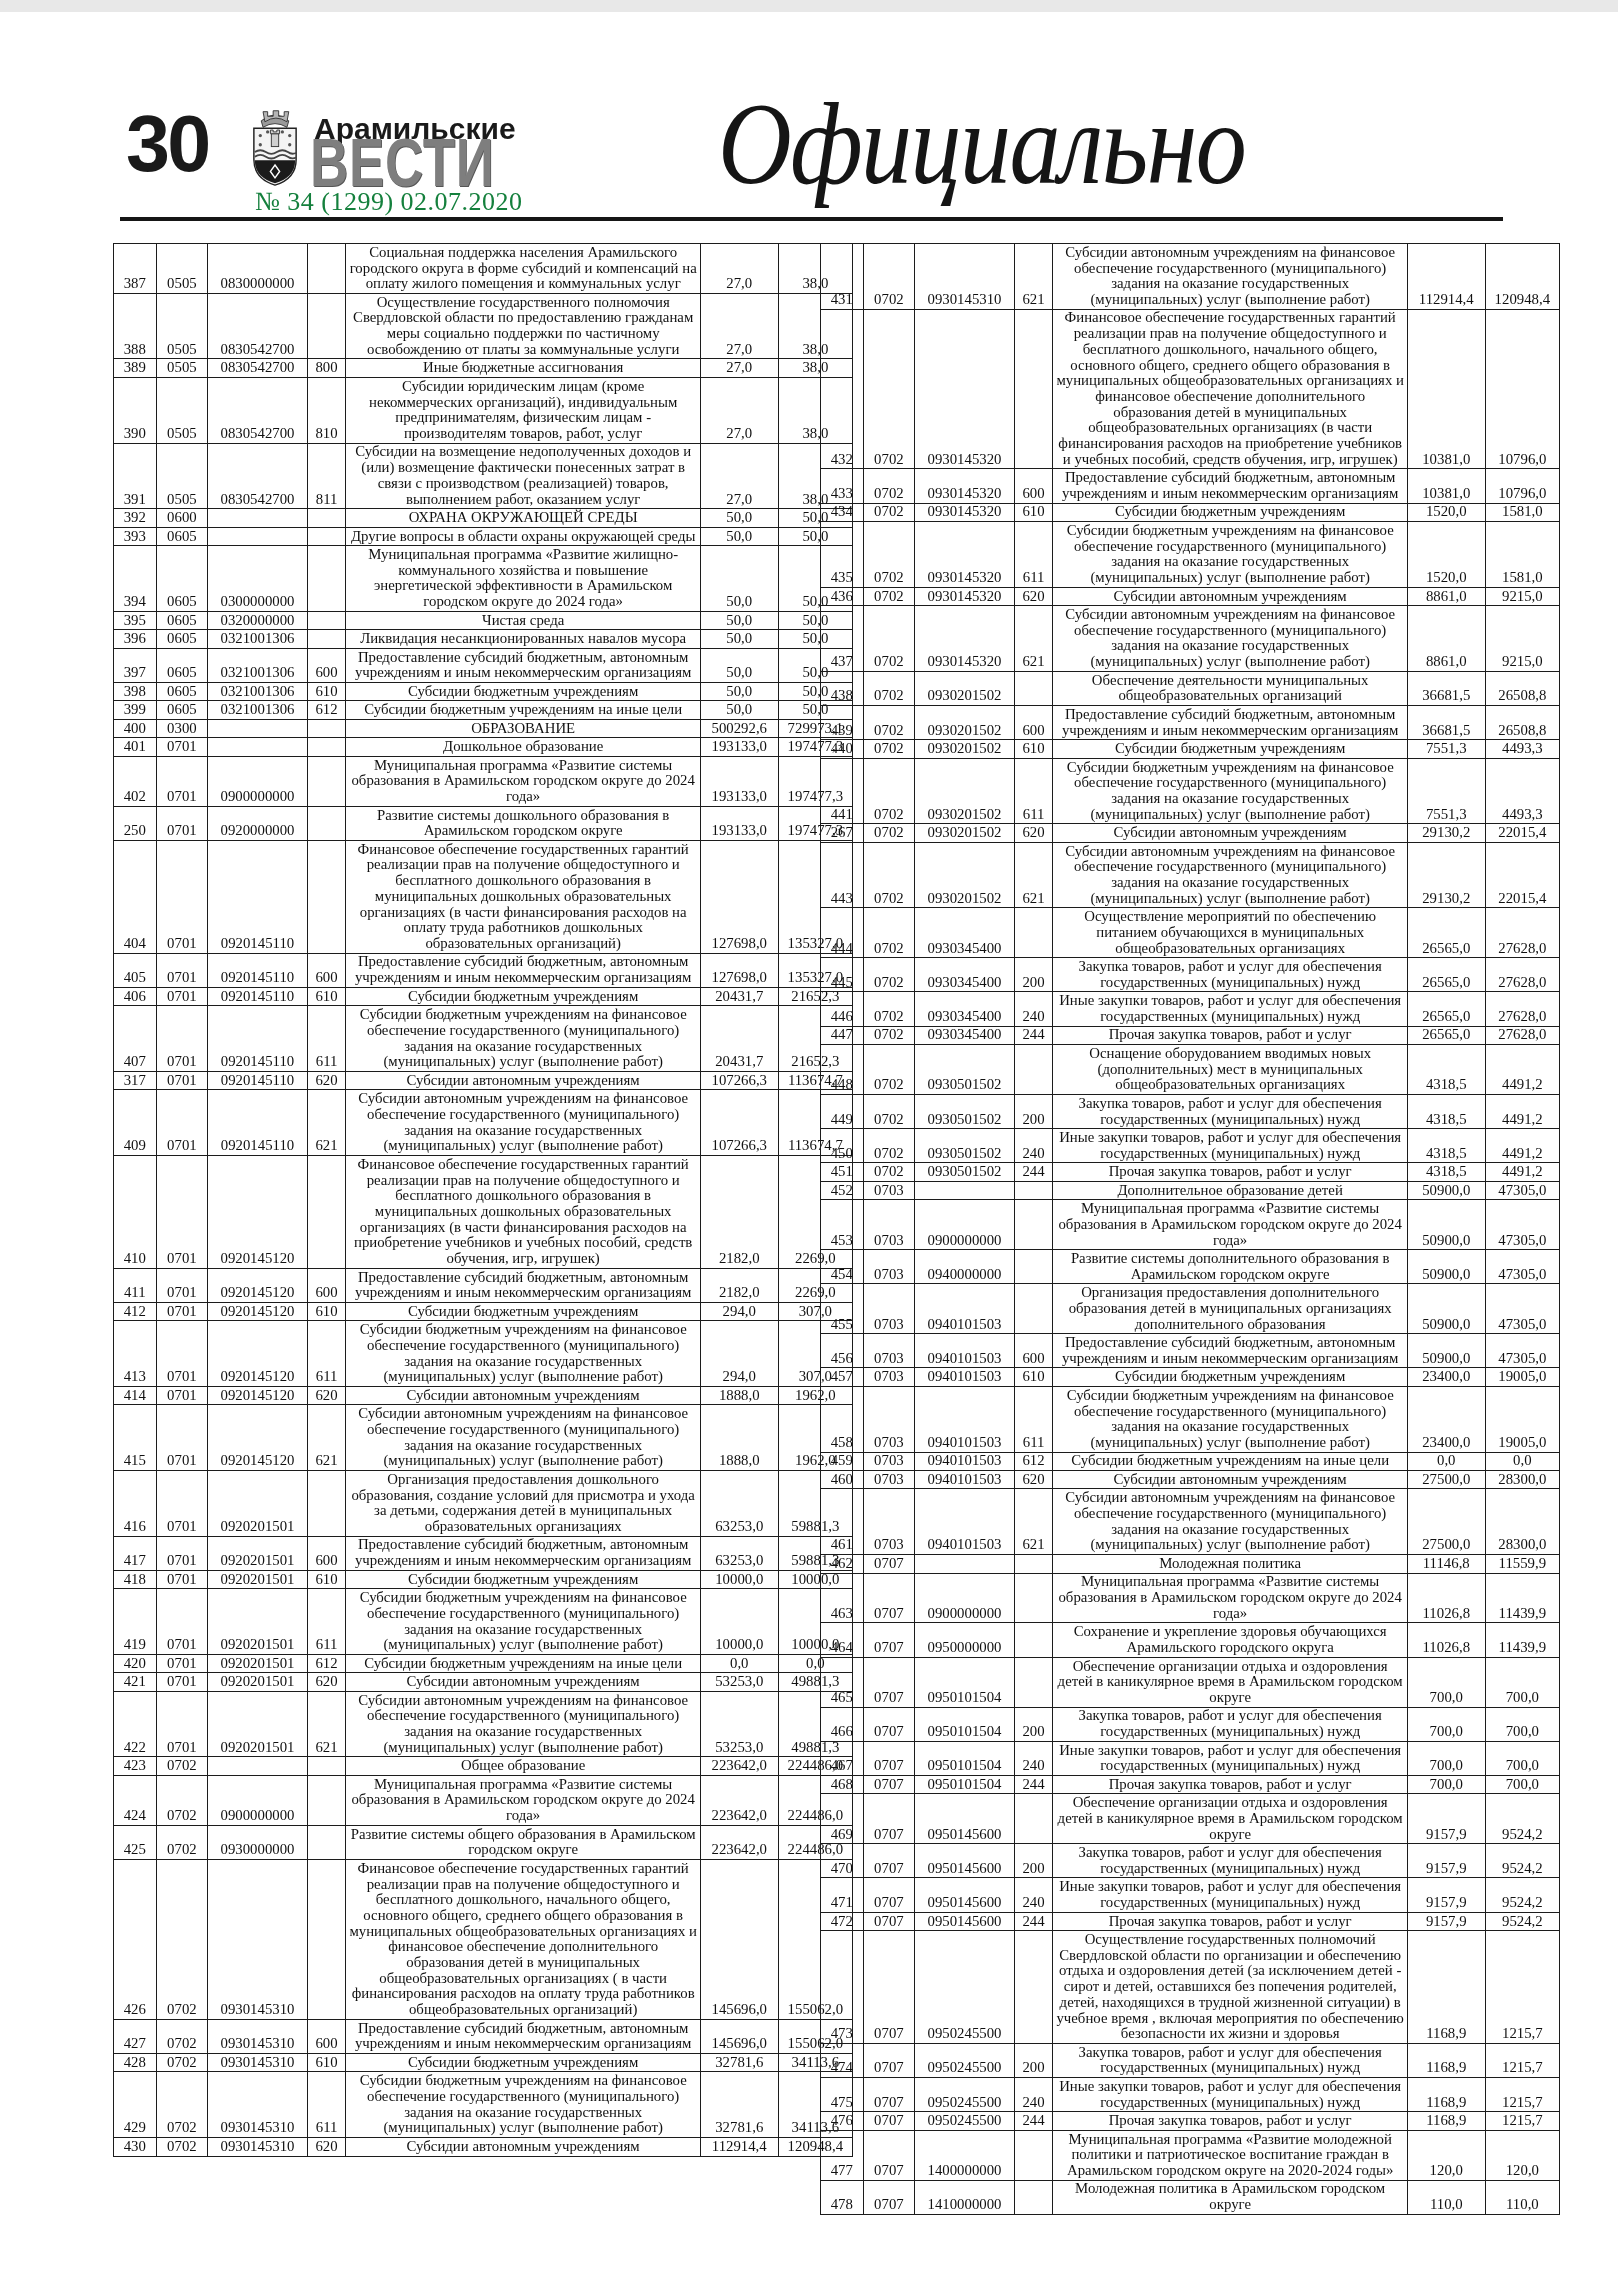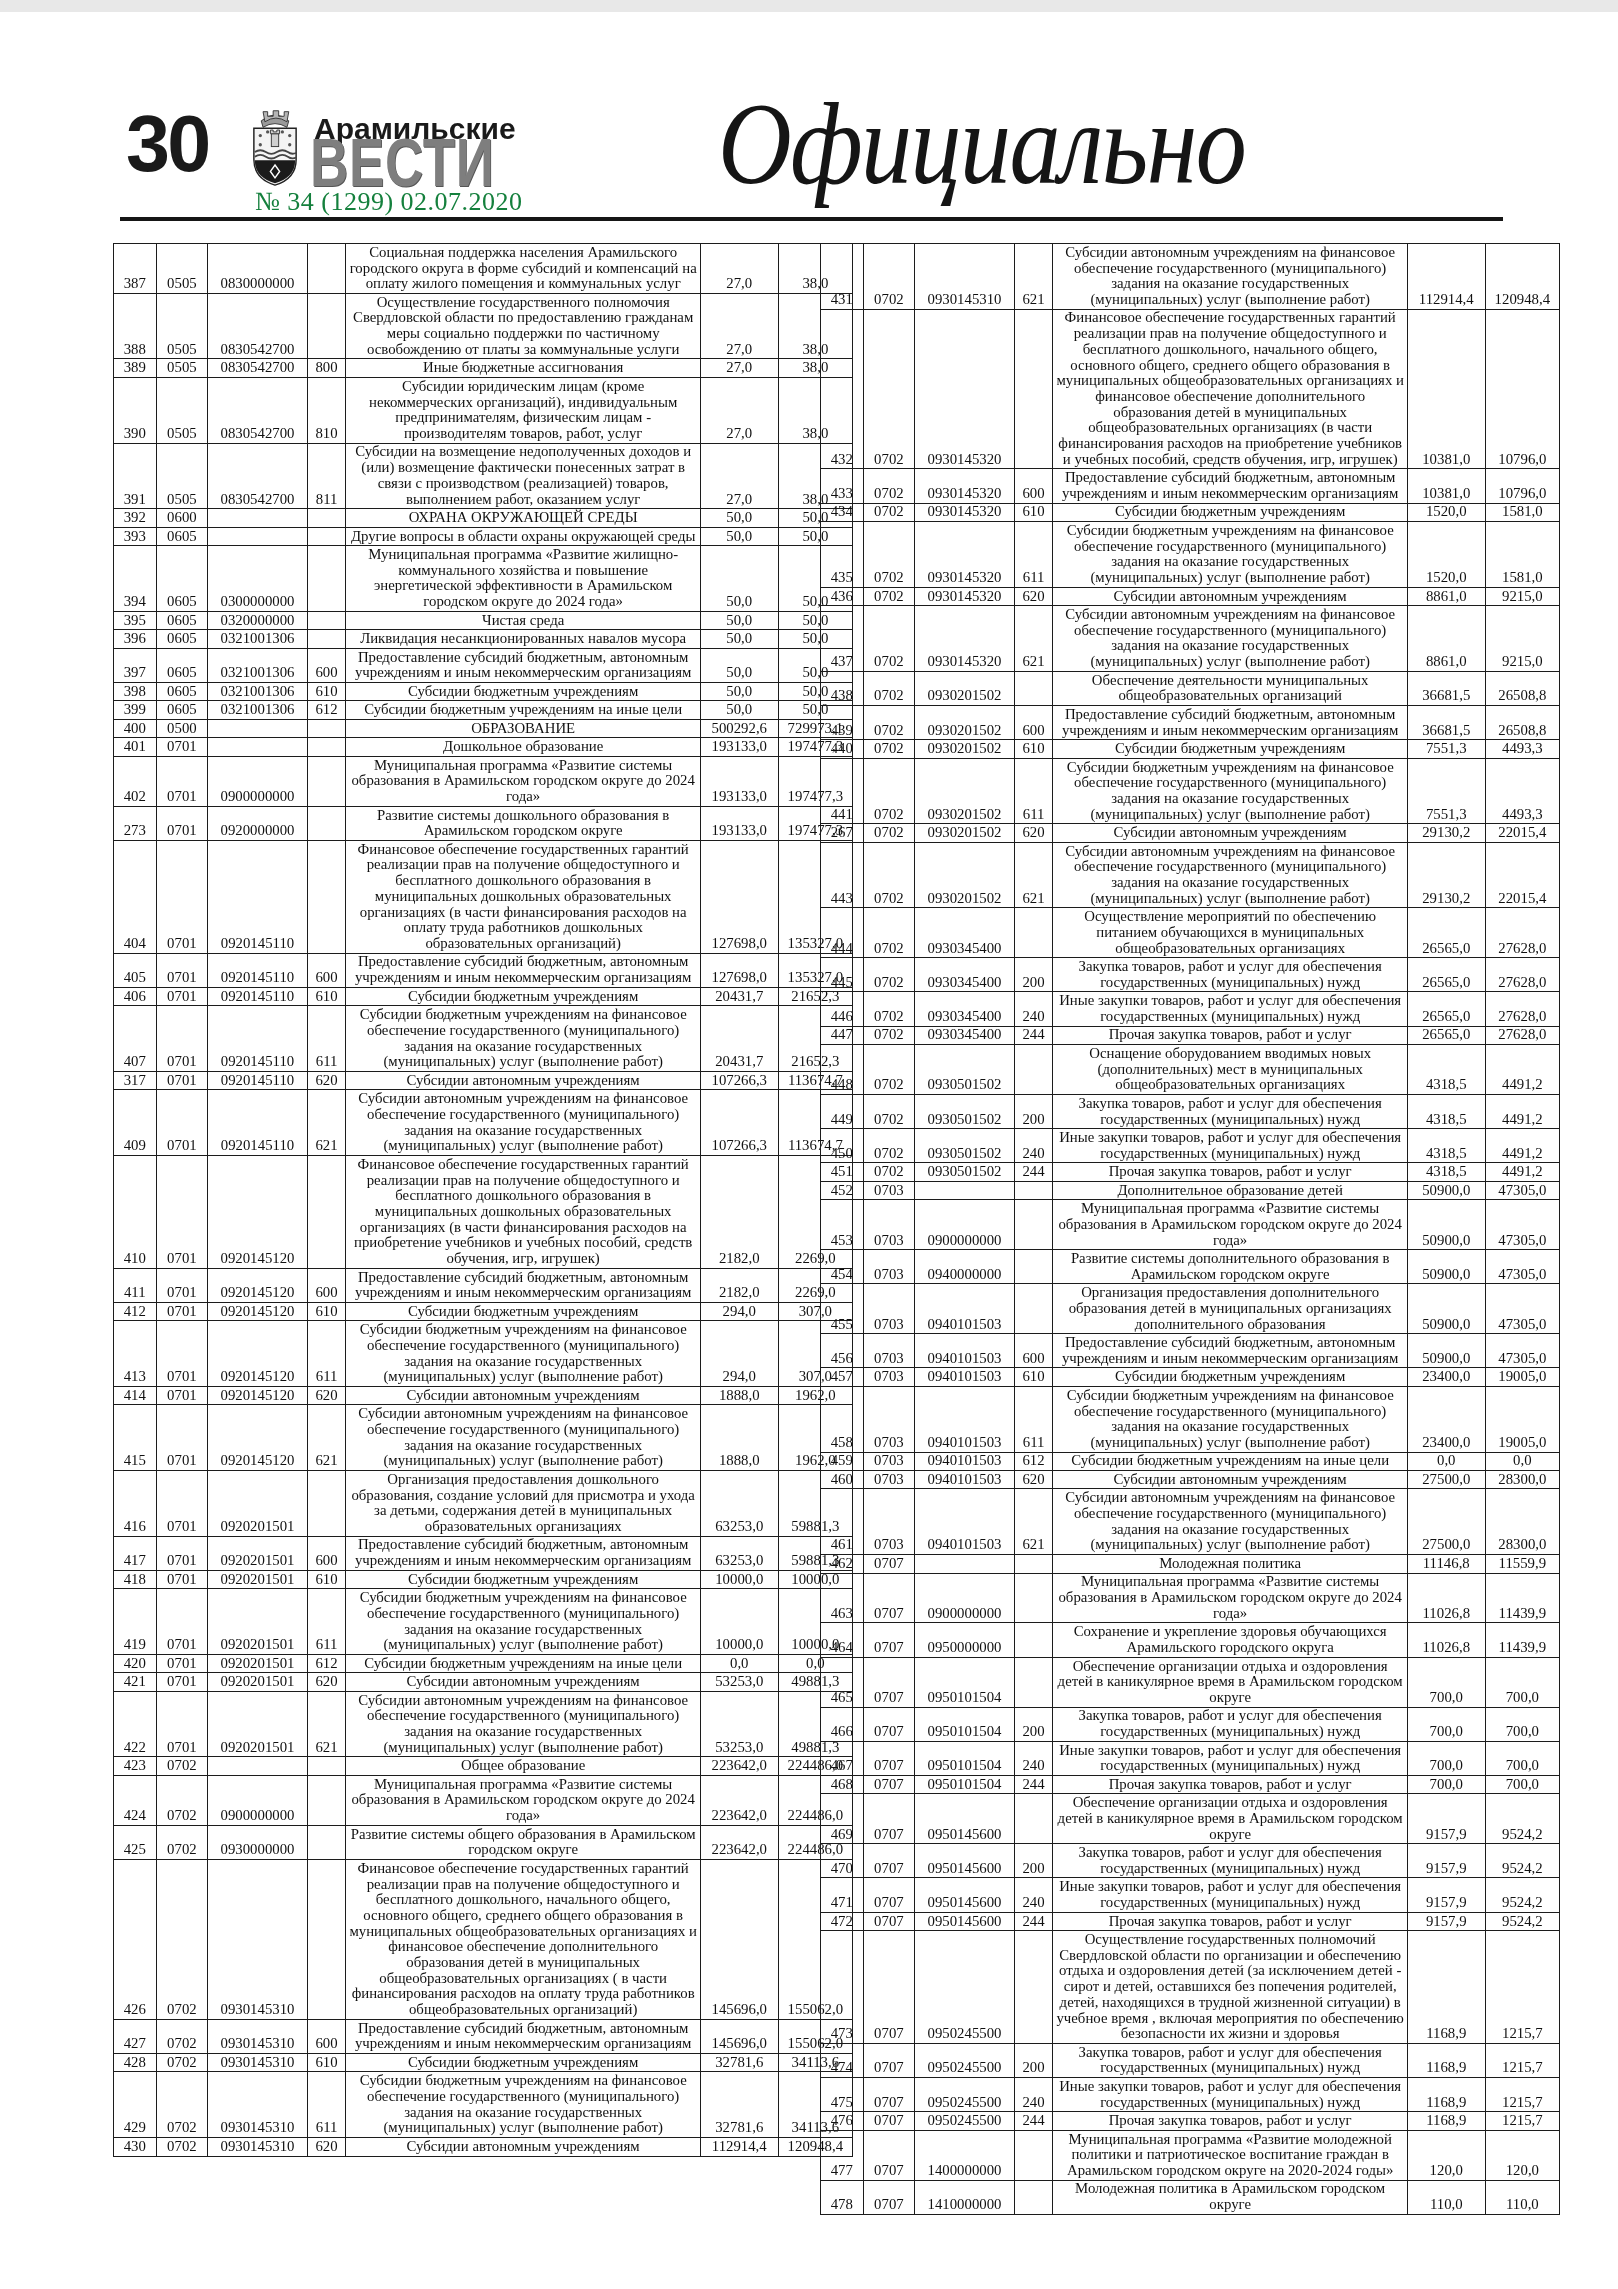--- a/index.html
+++ b/index.html
@@ -230,21 +230,21 @@
     <td class="c-n">399</td>
     <td class="c-rz">0605</td>
     <td class="c-csr">0321001306</td>
     <td class="c-vr">612</td>
     <td class="c-nm">Субсидии бюджетным учреждениям на иные цели</td>
     <td class="c-v1">50,0</td>
     <td class="c-v2">50,0</td>
   </tr>
         <tr>
     <td class="c-n">400</td>
-    <td class="c-rz">0500</td>
+    <td class="c-rz">0300</td>
     <td class="c-csr"></td>
     <td class="c-vr"></td>
     <td class="c-nm">ОБРАЗОВАНИЕ</td>
     <td class="c-v1">500292,6</td>
     <td class="c-v2">729973,1</td>
   </tr>
         <tr>
     <td class="c-n">401</td>
     <td class="c-rz">0701</td>
     <td class="c-csr"></td>
@@ -256,21 +256,21 @@
         <tr>
     <td class="c-n">402</td>
     <td class="c-rz">0701</td>
     <td class="c-csr">0900000000</td>
     <td class="c-vr"></td>
     <td class="c-nm">Муниципальная программа «Развитие системы образования в Арамильском городском округе до 2024 года»</td>
     <td class="c-v1">193133,0</td>
     <td class="c-v2">197477,3</td>
   </tr>
         <tr>
-    <td class="c-n">273</td>
+    <td class="c-n">250</td>
     <td class="c-rz">0701</td>
     <td class="c-csr">0920000000</td>
     <td class="c-vr"></td>
     <td class="c-nm">Развитие системы дошкольного образования в Арамильском городском округе</td>
     <td class="c-v1">193133,0</td>
     <td class="c-v2">197477,3</td>
   </tr>
         <tr>
     <td class="c-n">404</td>
     <td class="c-rz">0701</td>

